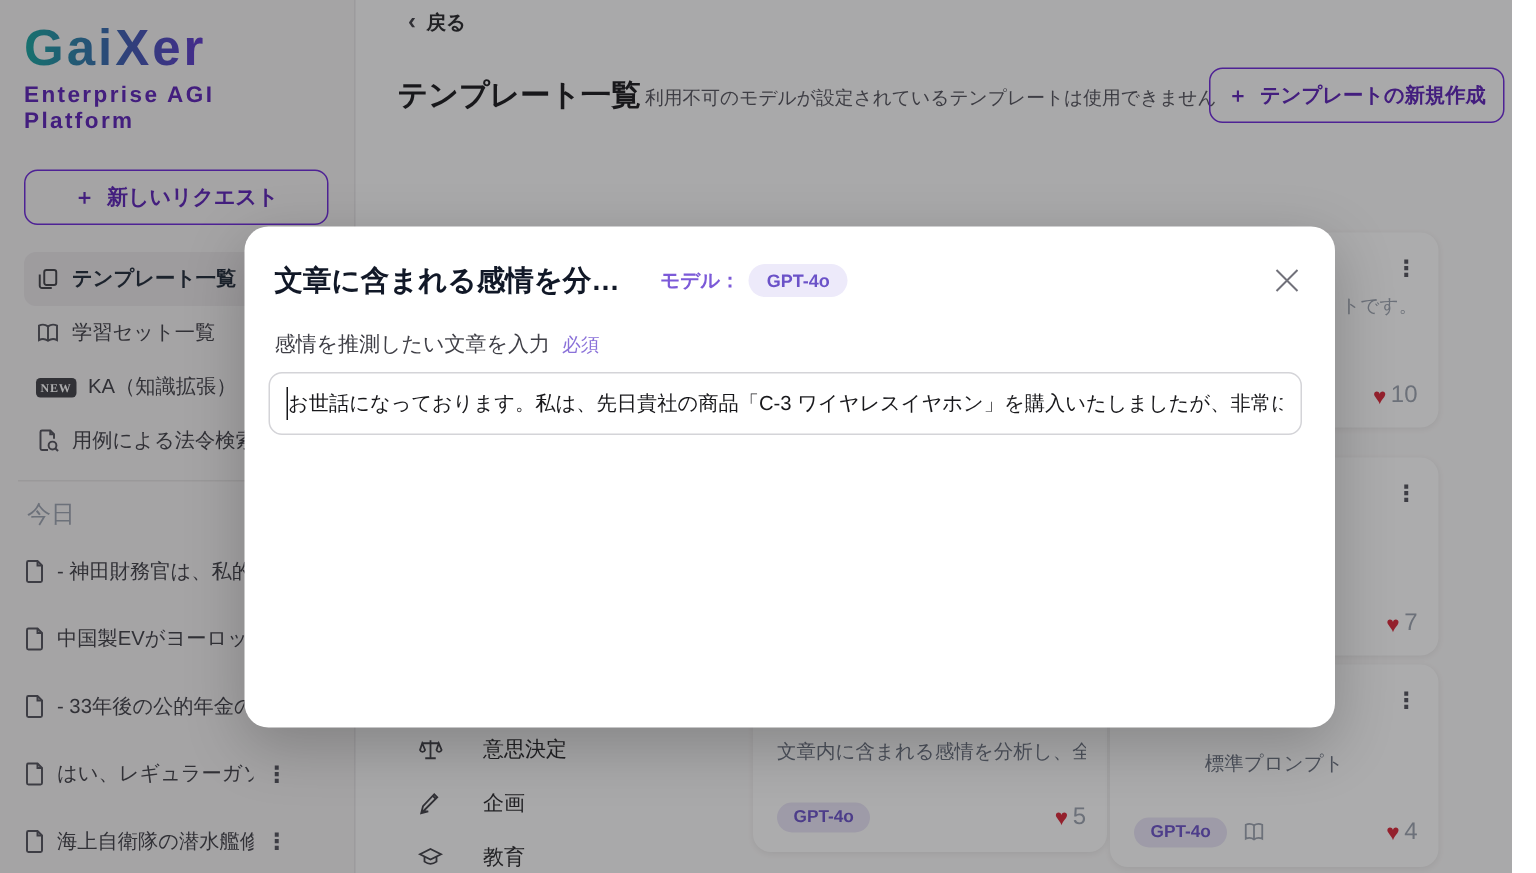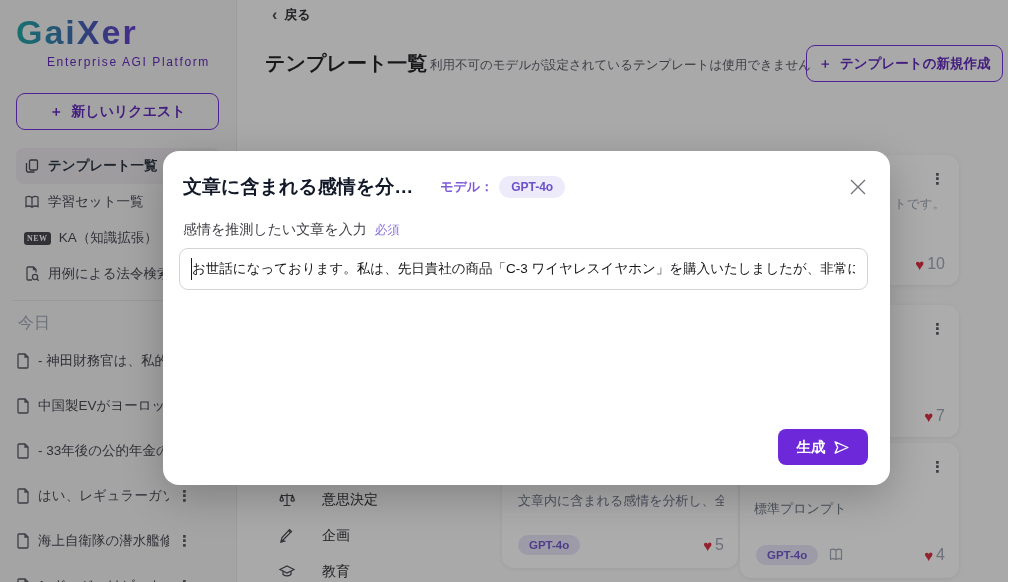--- a/index.html
+++ b/index.html
@@ -6,21 +6,21 @@
   html,body { width:1024px; height:582px; overflow:hidden; background:#fff;
     font-family:"Liberation Sans","DejaVu Sans",sans-serif; }
   .stage { position:relative; width:1008px; height:582px; overflow:hidden; }
 
   
   .sidebar { position:absolute; left:0; top:0; bottom:0; width:237px;
     background:#f4f2f3; border-right:1px solid #e7e5e6; padding:14px 16px; z-index:1; }
   .logo-text { font-size:34px; font-weight:bold; letter-spacing:2px; line-height:1.1;
     background:linear-gradient(90deg,#16a49e 0%,#3e55b0 35%,#6d28d9 70%,#4c1d95 100%);
     -webkit-background-clip:text; background-clip:text; color:transparent; }
-  .logo-tagline { font-size:12px; font-weight:normal; letter-spacing:1.6px; color:#5b21b6; margin-top:4px;margin-left:31px; }
+  .logo-tagline { font-size:15px; font-weight:bold; letter-spacing:1.6px; color:#5b21b6; margin-top:4px; }
   .new-request-btn { margin-top:24px; width:203px; height:37px; display:flex; align-items:center;
     justify-content:center; gap:8px; border:1.5px solid #6d28d9; border-radius:9px;
     background:transparent; color:#5b21b6; font-weight:bold; font-size:14px; cursor:pointer; }
   .nav { margin-top:18px; }
   .nav-item { height:36px; display:flex; align-items:center; gap:8px; padding:0 8px;
     font-size:13.5px; color:#3f3f46; white-space:nowrap; overflow:hidden; cursor:pointer; }
   .nav-item.selected { background:#e9e6e8; border-radius:8px; font-weight:bold; color:#1f2937; }
   .nav-icon { flex:0 0 auto; display:flex; }
   .new-badge { background:#3f3f46; color:#fff; font-size:8px; font-weight:bold;
     border-radius:3px; padding:2px 3px; letter-spacing:.5px;font-family:Liberation Serif, serif; }
@@ -61,21 +61,21 @@
   .like-count { color:#9ca3af; font-size:16px; }
   .book-icon { margin-left:10px; display:flex; }
 
   .card-r { left:503px; width:219px; padding:14px; }
   .card-r1 { top:155px; height:130px; }
   .card-r2 { top:305px; height:132px; }
   .card-r3 { top:443px; height:135px; }
   .card-title-row { display:flex; justify-content:flex-end; align-items:center; gap:12px;
     font-size:14.5px; font-weight:bold; color:#27272a; }
   .card-frag-desc { text-align:right; margin-top:8px; font-size:12.5px; color:#9ca3af; }
-  .card-desc-left { margin-top:24px; font-size:13px; color:#6b7280; }
+  .card-desc-left { margin-top:24px; font-size:13px; color:#6b7280;text-align:center; }
   .heart-abs { position:absolute; right:14px; bottom:12px; }
 
   
   .overlay { position:absolute; inset:0; background:rgba(24,24,27,.36); z-index:5; }
   .modal { position:absolute; left:163px; top:151px; width:727px; height:334px;
     background:#fff; border-radius:16px; box-shadow:0 12px 40px rgba(0,0,0,.22); z-index:10; }
   .modal-header { display:flex; align-items:center; padding:20px 16px 0 20px; }
   .modal-title { font-size:19px; font-weight:bold; color:#111827; }
   .model-label { margin-left:27px; font-size:13px; font-weight:bold; color:#7c5ad8; }
   .modal-pill { margin-left:6px; background:#edeafa; color:#6b52c8; font-size:12px;
@@ -328,23 +328,15 @@
     <div class="field-row">
       <span class="field-label">感情を推測したい文章を入力</span>
       <span class="required-label">必須</span>
     </div>
 
     <div class="input-wrap">
       <input class="text-input" type="text" value="お世話になっております。私は、先日貴社の商品「C-3 ワイヤレスイヤホン」を購入いたしましたが、非常に残念なこ" style="">
       <span class="caret"></span>
     </div>
 
-    <button class="generate-btn">
-      <span>生成</span>
-      <span>
-        <svg width="17" height="17" viewBox="0 0 20 20" fill="none" stroke="#ffffff" stroke-width="1.6" stroke-linejoin="round">
-          <path d="M2.5 3.5L17.5 10 2.5 16.5 5.5 10z"></path>
-        </svg>
-      </span>
-    </button>
   </section>
 
 </div>
 
 </body></html>

